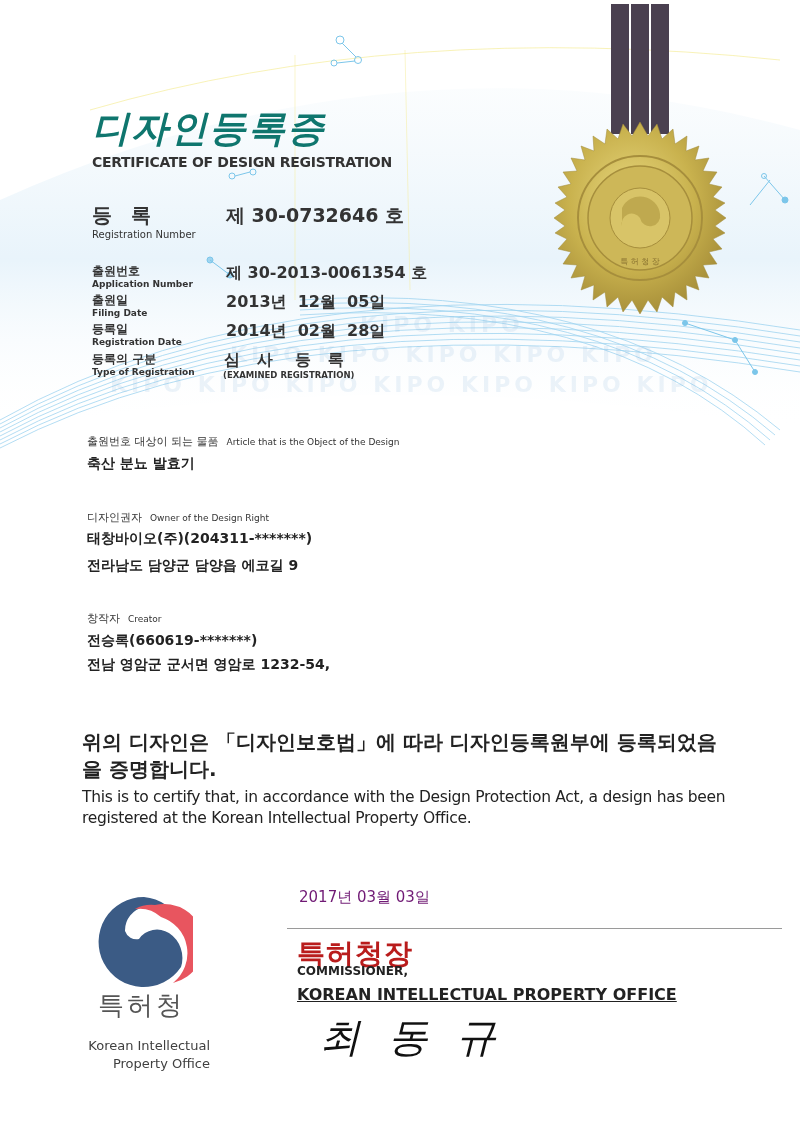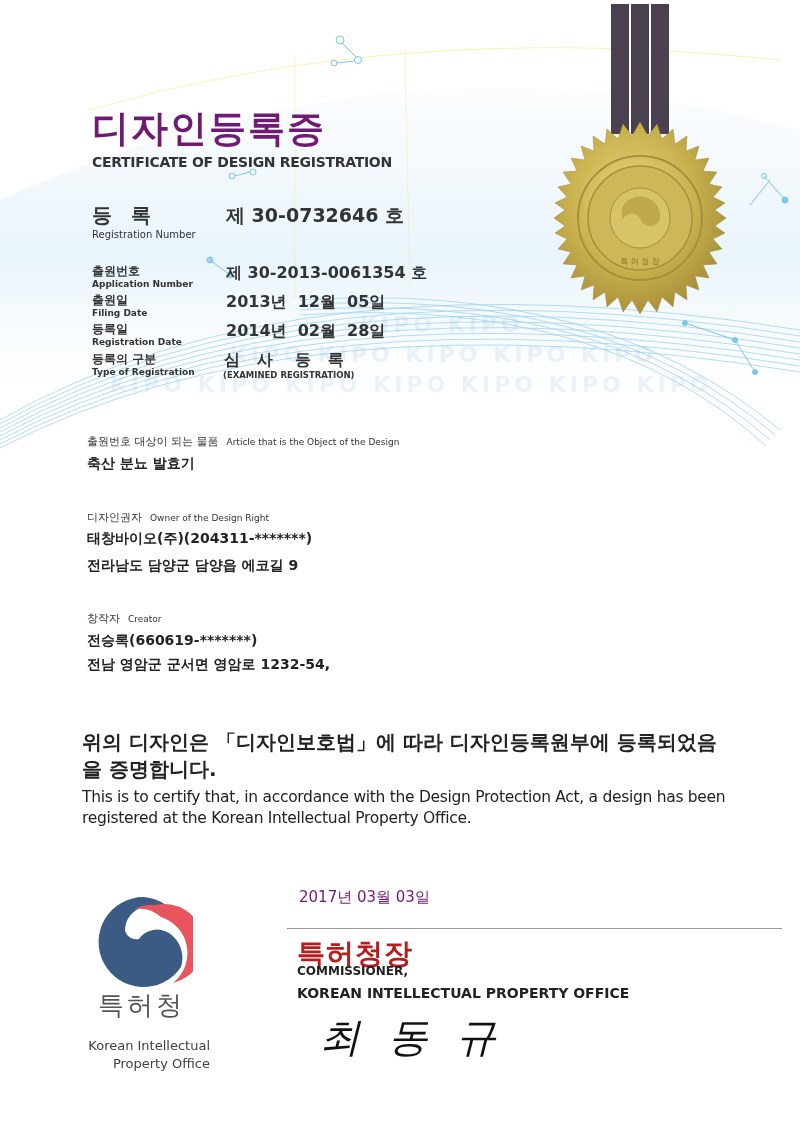--- a/index.html
+++ b/index.html
@@ -1,36 +1,36 @@
 <!DOCTYPE html>
 <html><head>
 <meta charset="utf-8">
 <style>
   html, body { margin:0; padding:0; }
   body { width:800px; height:1131px; position:relative; overflow:hidden; background:#ffffff; font-family:"DejaVu Sans", sans-serif; color:#222; }
   .abs { position:absolute; }
   .bg-layer { position:absolute; left:0; top:0; width:800px; height:1131px; }
-  .title-ko { left:92px; top:104px; font-size:37px; font-weight:bold; color:#701a75; letter-spacing:2px; }
+  .title-ko { left:92px; top:104px; font-size:37px; font-weight:bold; color:#0f766e; letter-spacing:2px;font-style:italic; }
   .title-en { left:92px; top:154px; font-size:14px; font-weight:bold; color:#333; letter-spacing:-0.3px; }
   .reg-label-ko { left:92px; top:202px; font-size:20px; font-weight:bold; color:#333; letter-spacing:6px; }
   .reg-label-en { left:92px; top:229px; font-size:10px; font-weight:normal; color:#333; }
   .reg-value { left:226px; top:203px; font-size:19px; font-weight:bold; color:#333; }
   .row-ko { font-size:12px; font-weight:bold; color:#333; }
   .row-en { font-size:9px; font-weight:bold; color:#333; }
   .row-value { font-size:16px; font-weight:bold; color:#333; }
   .section-label { font-size:11px; color:#333; }
   .section-label .en { font-size:9px; margin-left:8px; }
   .section-value { font-size:14px; font-weight:bold; color:#222; }
   .cert-ko { left:82px; top:729px; font-size:20px; font-weight:bold; color:#222; line-height:27px; width:650px; }
   .cert-en { left:82px; top:787px; font-size:15.5px; font-weight:normal; color:#222; line-height:21px; width:650px; letter-spacing:-0.3px; }
   .issue-date { left:299px; top:888px; font-size:15px; color:#701a75; }
   .divider { left:287px; top:928px; width:495px; height:1px; background:#9a9a9a; }
   .commissioner-ko { left:297px; top:935px; font-size:28px; font-weight:bold; color:#b91c1c; letter-spacing:1px; }
   .commissioner-en1 { left:297px; top:964px; font-size:12px; font-weight:bold; color:#222; }
-  .commissioner-en2 { left:297px; top:985px; font-size:14px; font-weight:bold; color:#222; }
+  .commissioner-en2 { left:297px; top:985px; font-size:16px; font-weight:bold; color:#222;text-decoration:underline; }
   .signature { left:320px; top:1010px; font-size:40px; font-family:"DejaVu Serif", serif; color:#111; letter-spacing:28px; font-style:italic; }
   .kipo-ko { left:98px; top:988px; font-size:26px; color:#555; letter-spacing:3px; }
   .kipo-en { left:70px; top:1037px; width:140px; text-align:right; font-size:13px; color:#404040; line-height:18px; }
   .watermark { font-size:22px; font-weight:bold; color:rgba(150,190,220,0.18); letter-spacing:4px; white-space:nowrap; }
 </style>
 </head>
 <body>
 
 <svg class="bg-layer" viewBox="0 0 800 1131" xmlns="http://www.w3.org/2000/svg">
   <defs>

